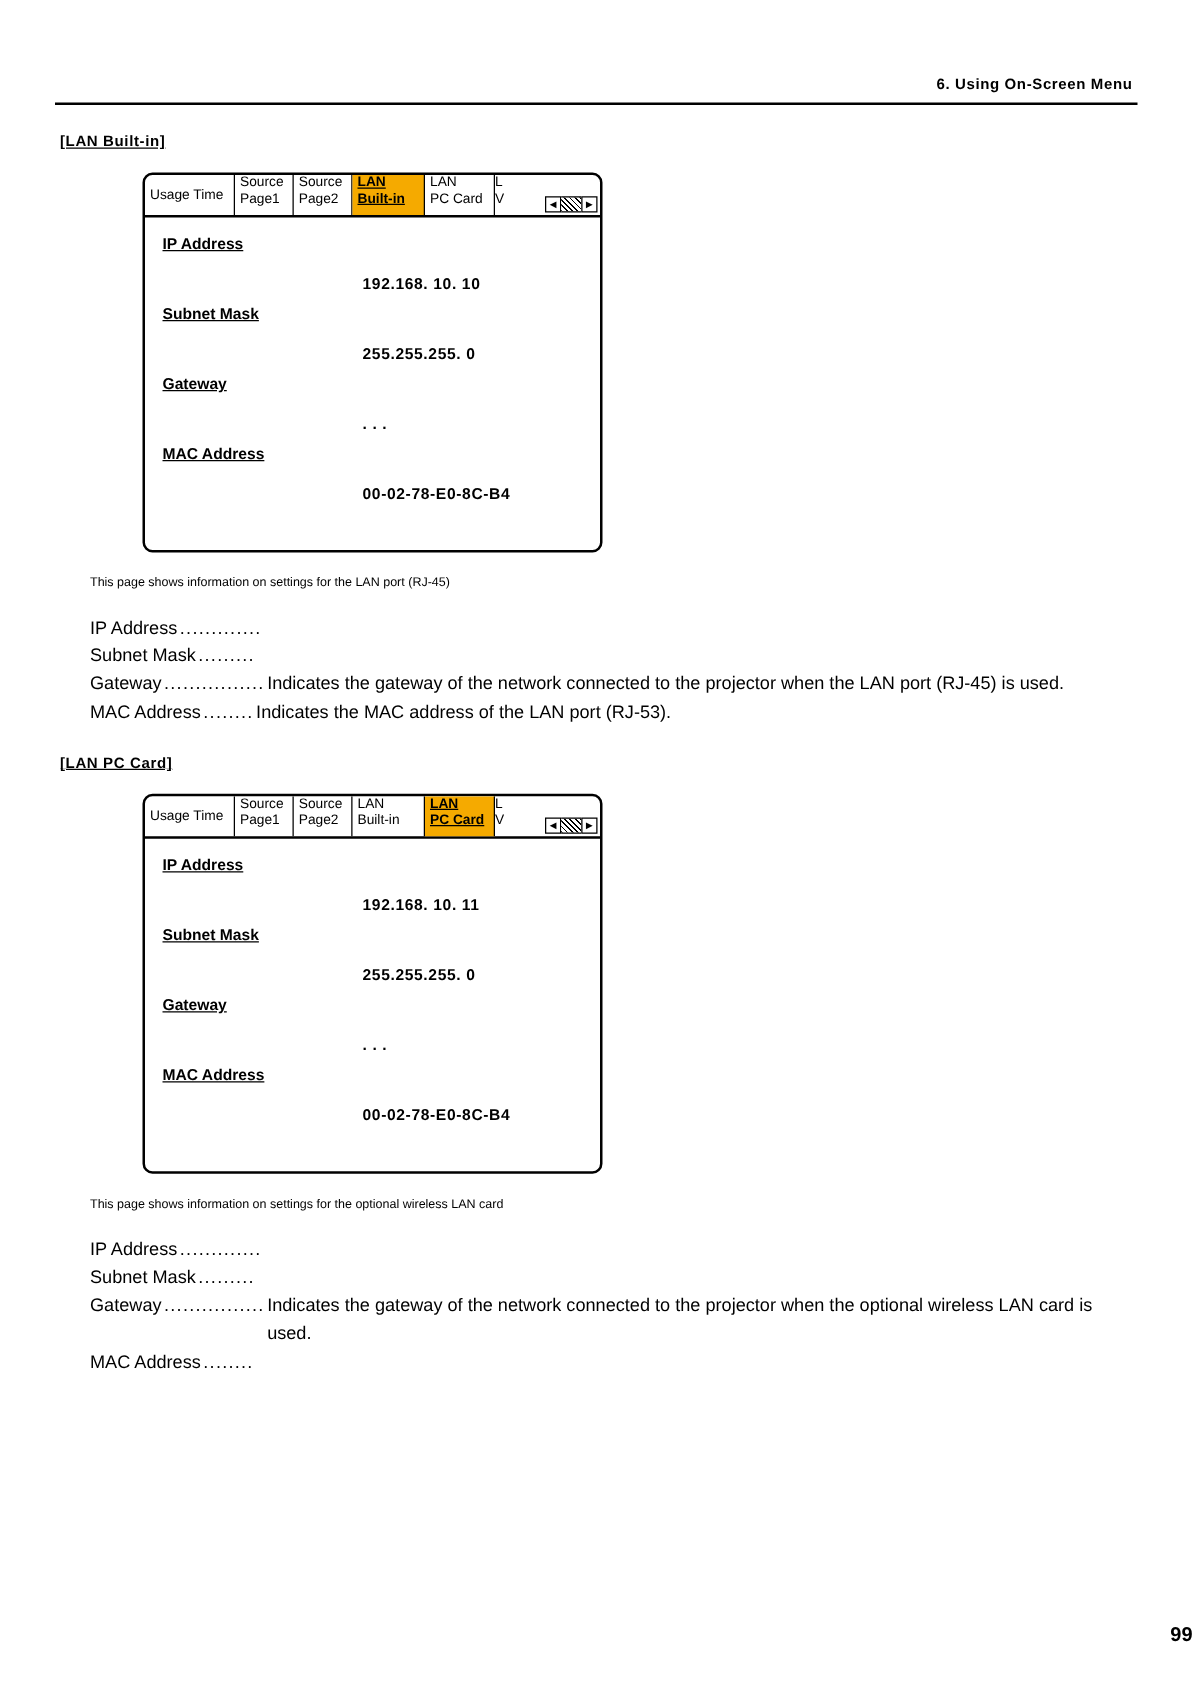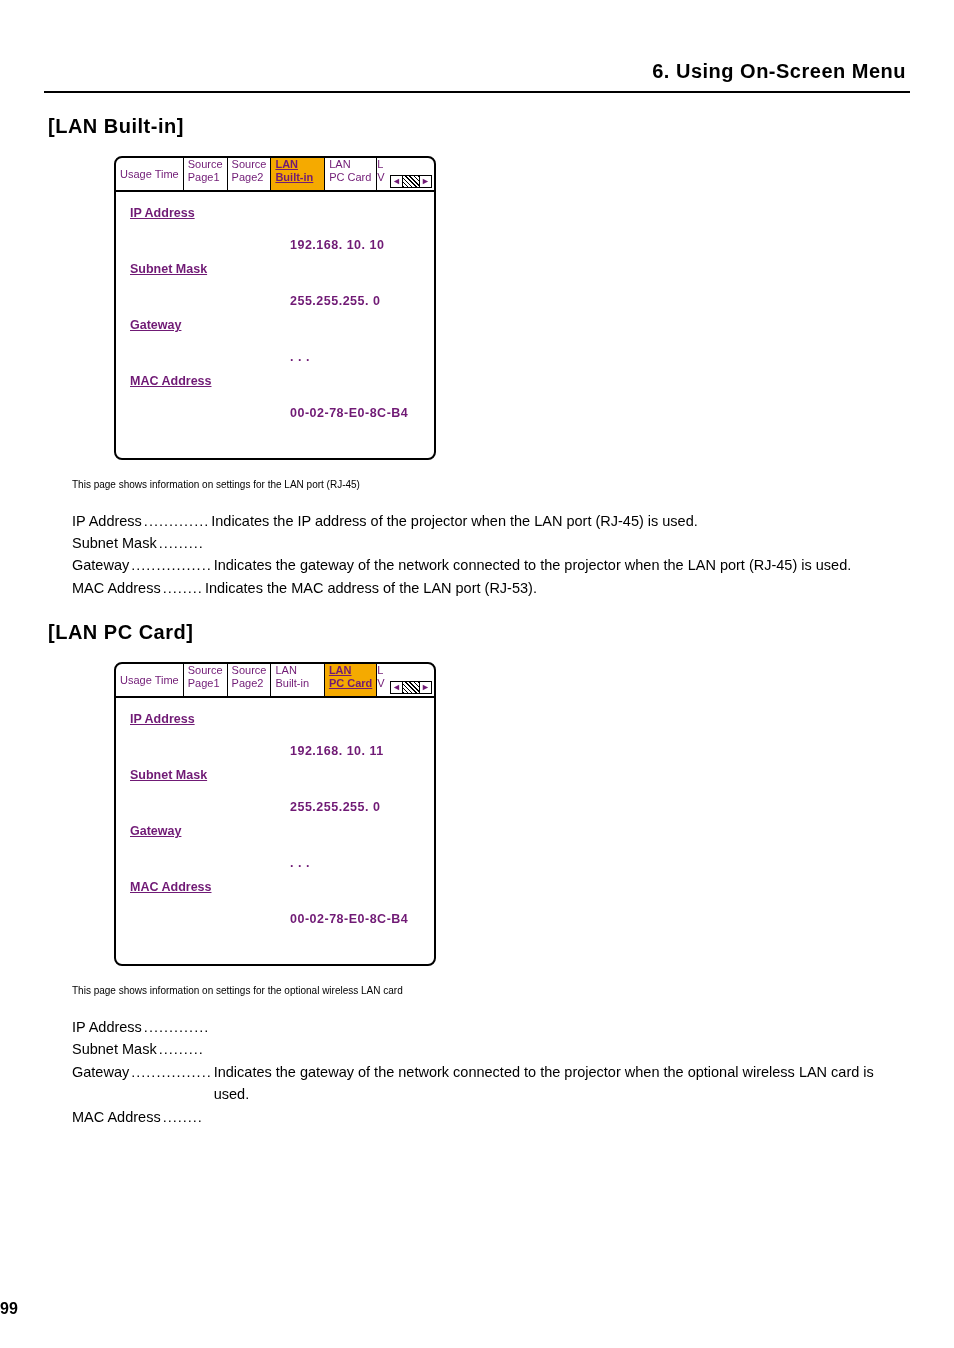--- a/index.html
+++ b/index.html
@@ -12,43 +12,44 @@
     position: relative;
     padding: 60px 44px 0 44px;
   }
   .header-rule {
     border-bottom: 2px solid #000;
     margin-top: 6px;
   }
   .header-title {
     text-align: right;
     font-weight: 900;
-    font-size: 20px;
+    font-size: 12px;
     letter-spacing: 0.5px;
     padding-right: 4px;
     padding-bottom: 2px;
   }
   .section-heading {
     font-weight: 900;
-    font-size: 20px;
+    font-size: 12px;
     margin: 22px 0 18px 4px;
     letter-spacing: 0.5px;
+    text-decoration: underline;
   }
   .osd-wrap {
     margin-left: 70px;
     margin-bottom: 18px;
   }
   .osd {
-    width: 322px;
+    width: 368px;
     border: 2px solid #000;
     border-radius: 8px;
     background: #fff;
     font-family: "Lucida Sans Unicode","Lucida Grande",Verdana,sans-serif;
     font-size: 12px;
-    color: #701a75;
+    color: #000000;
     overflow: hidden;
   }
   .tabrow {
     display: flex;
     align-items: stretch;
     height: 34px;
     border-bottom: 2px solid #000;
   }
   .tab {
     border-right: 1px solid #000;
@@ -134,21 +135,21 @@
     padding: 0 2px;
     letter-spacing: 1px;
   }
   .def-body {
     flex: 1 1 auto;
   }
   .pagenum {
     position: absolute;
     bottom: 30px;
     left: 0; right: 0;
-    text-align: left;
+    text-align: right;
     font-weight: 900;
     font-size: 16px;
   }
 </style>
 </head>
 <body>
 
 <div class="header-title">6. Using On-Screen Menu</div>
 <div class="header-rule"></div>
 
@@ -204,21 +205,20 @@
     </div>
   </div>
 </div>
 
 <p class="desc">This page shows information on settings for the LAN port (RJ-45)</p>
 
 <div class="def-list">
   <div class="def-row">
       <span class="def-term">IP Address</span>
       <span class="dots">.............</span>
-      <span class="def-body">Indicates the IP address of the projector when the LAN port (RJ-45) is used.</span>
     </div>
   <div class="def-row">
       <span class="def-term">Subnet Mask</span>
       <span class="dots">.........</span>
     </div>
   <div class="def-row">
       <span class="def-term">Gateway</span>
       <span class="dots">................</span>
       <span class="def-body">Indicates the gateway of the network connected to the projector when the LAN port (RJ-45) is used.</span>
     </div>

